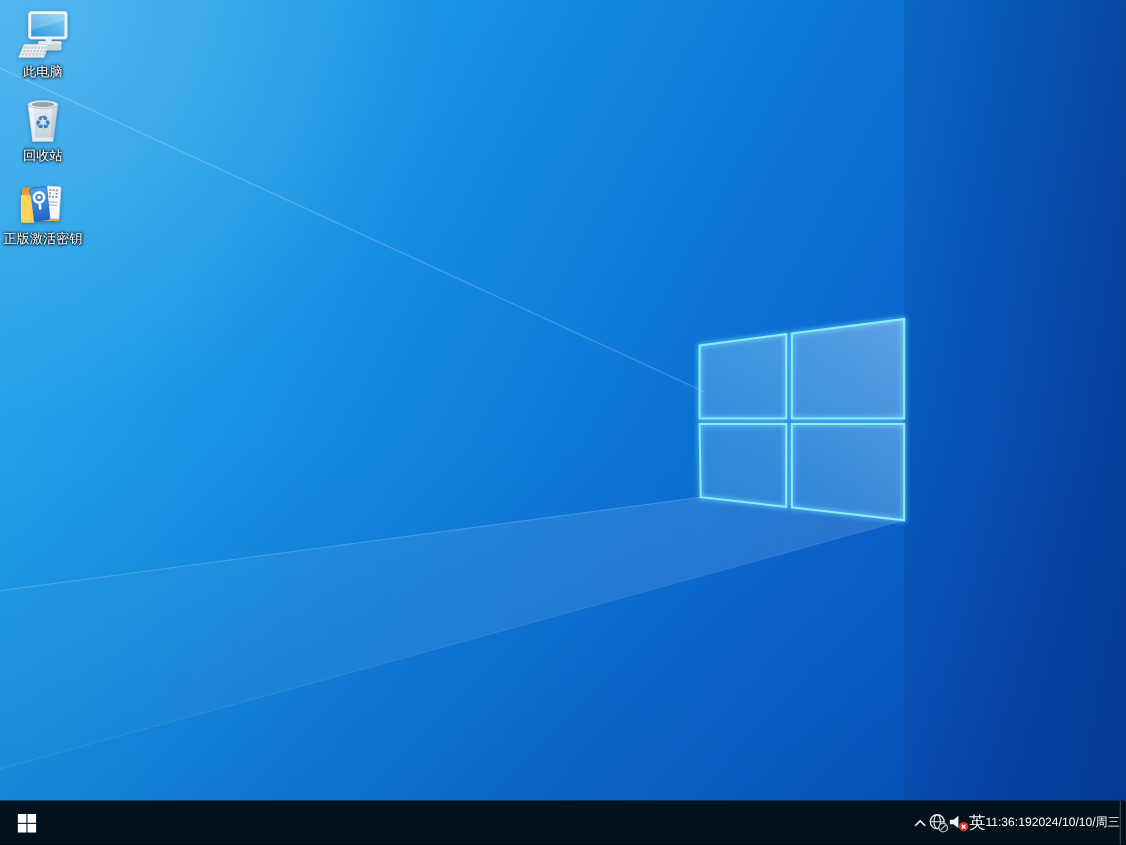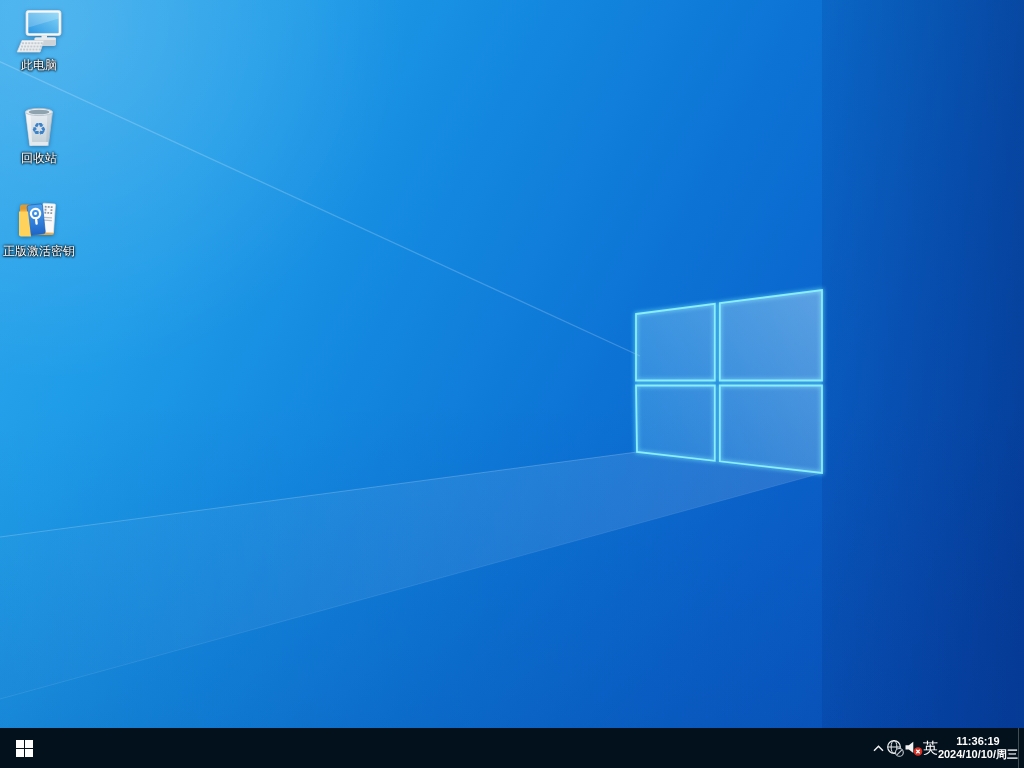--- a/index.html
+++ b/index.html
@@ -2,38 +2,38 @@
 <html><head>
 <meta charset="utf-8">
 <style>
   html,body{margin:0;padding:0;background:#000;}
   .stage{position:relative;width:1024px;height:768px;overflow:hidden;
          font-family:"Liberation Sans","DejaVu Sans",sans-serif;
          -webkit-font-smoothing:antialiased;}
   .wallpaper{position:absolute;left:0;top:0;width:1024px;height:728px;display:block;}
 
   
-  .icon-col{position:absolute;left:1px;top:8px;display:flex;flex-direction:column;gap:29px;z-index:2;}
+  .icon-col{position:absolute;left:1px;top:8px;display:flex;flex-direction:column;gap:12px;z-index:2;}
   .dicon{width:76px;display:flex;flex-direction:column;align-items:center;cursor:default;}
   .dicon svg{width:48px;height:48px;filter:drop-shadow(0 1px 2px rgba(0,20,60,.35));}
   .dlabel{margin-top:3px;font-size:12px;line-height:13px;color:#fff;text-align:center;white-space:nowrap;
           text-shadow:0 1px 2px rgba(0,0,0,.9),1px 0 2px rgba(0,0,0,.65),
                       -1px 0 2px rgba(0,0,0,.65),0 -1px 2px rgba(0,0,0,.5);}
 
   
   .taskbar{position:absolute;left:0;bottom:0;width:1024px;height:40px;background:#03111c;
            display:flex;align-items:stretch;z-index:5;}
   .taskbar button{background:none;border:0;padding:0;margin:0;color:#fff;cursor:default;
                   display:flex;align-items:center;justify-content:center;font-family:inherit;}
   .start{width:48px;height:40px;}
   .tray{margin-left:auto;display:flex;align-items:stretch;}
   .tray-btn{height:40px;padding:0 6px;}
   .lang{font-size:15px;padding:0 9px;color:#fff;}
-  .clock{flex-direction:column;justify-content:center;align-items:flex-end;
-         padding:0 9px 0 5px;font-size:11px;line-height:13px;color:#fff;text-align:right;font-weight:bold;}
+  .clock{flex-direction:row;justify-content:center;align-items:flex-end;
+         padding:0 9px 0 5px;font-size:11px;line-height:13px;color:#fff;text-align:right;}
   .show-desktop{width:5px;height:40px;border-left:1px solid rgba(255,255,255,.25);}
 </style>
 </head>
 <body>
 
 <div class="stage">
 
   <svg class="wallpaper" viewBox="0 0 1024 728" preserveAspectRatio="none">
     <defs>
       <linearGradient id="bg" gradientUnits="userSpaceOnUse" x1="0" y1="0" x2="1024" y2="560">

